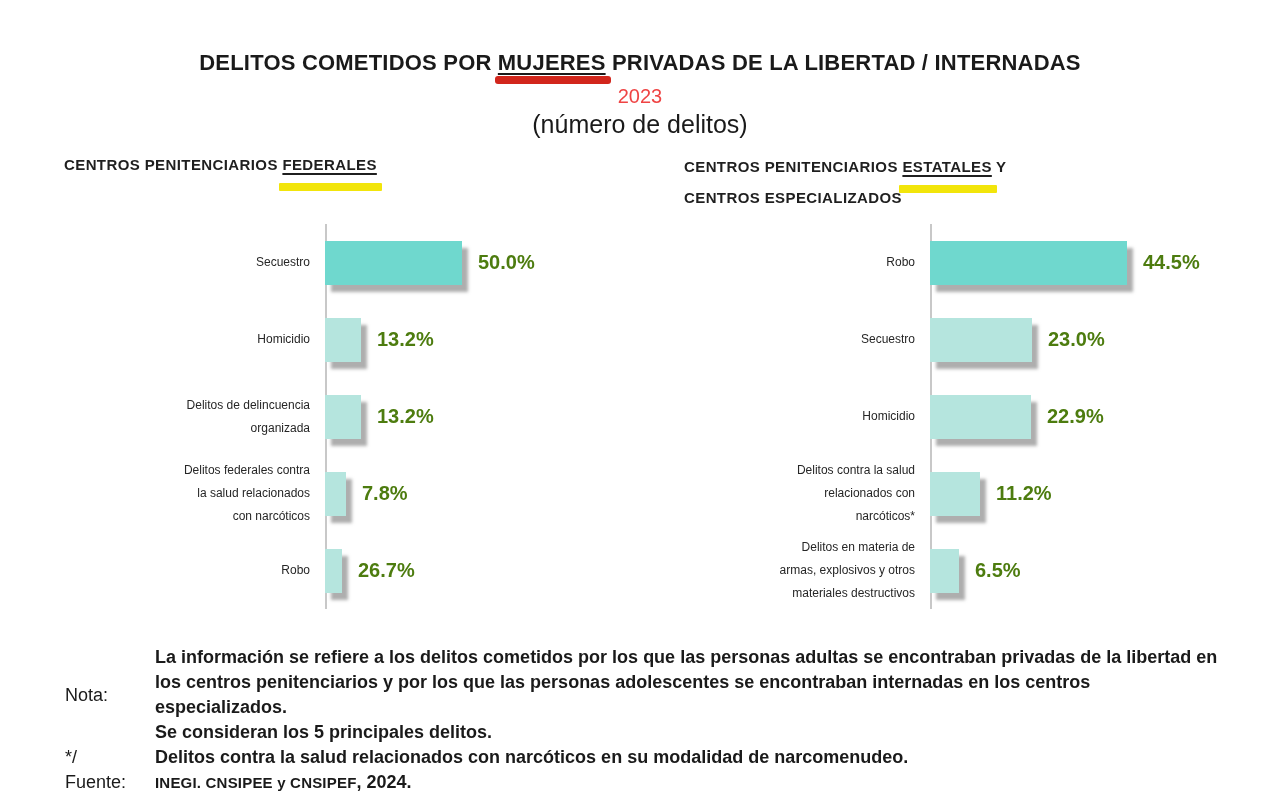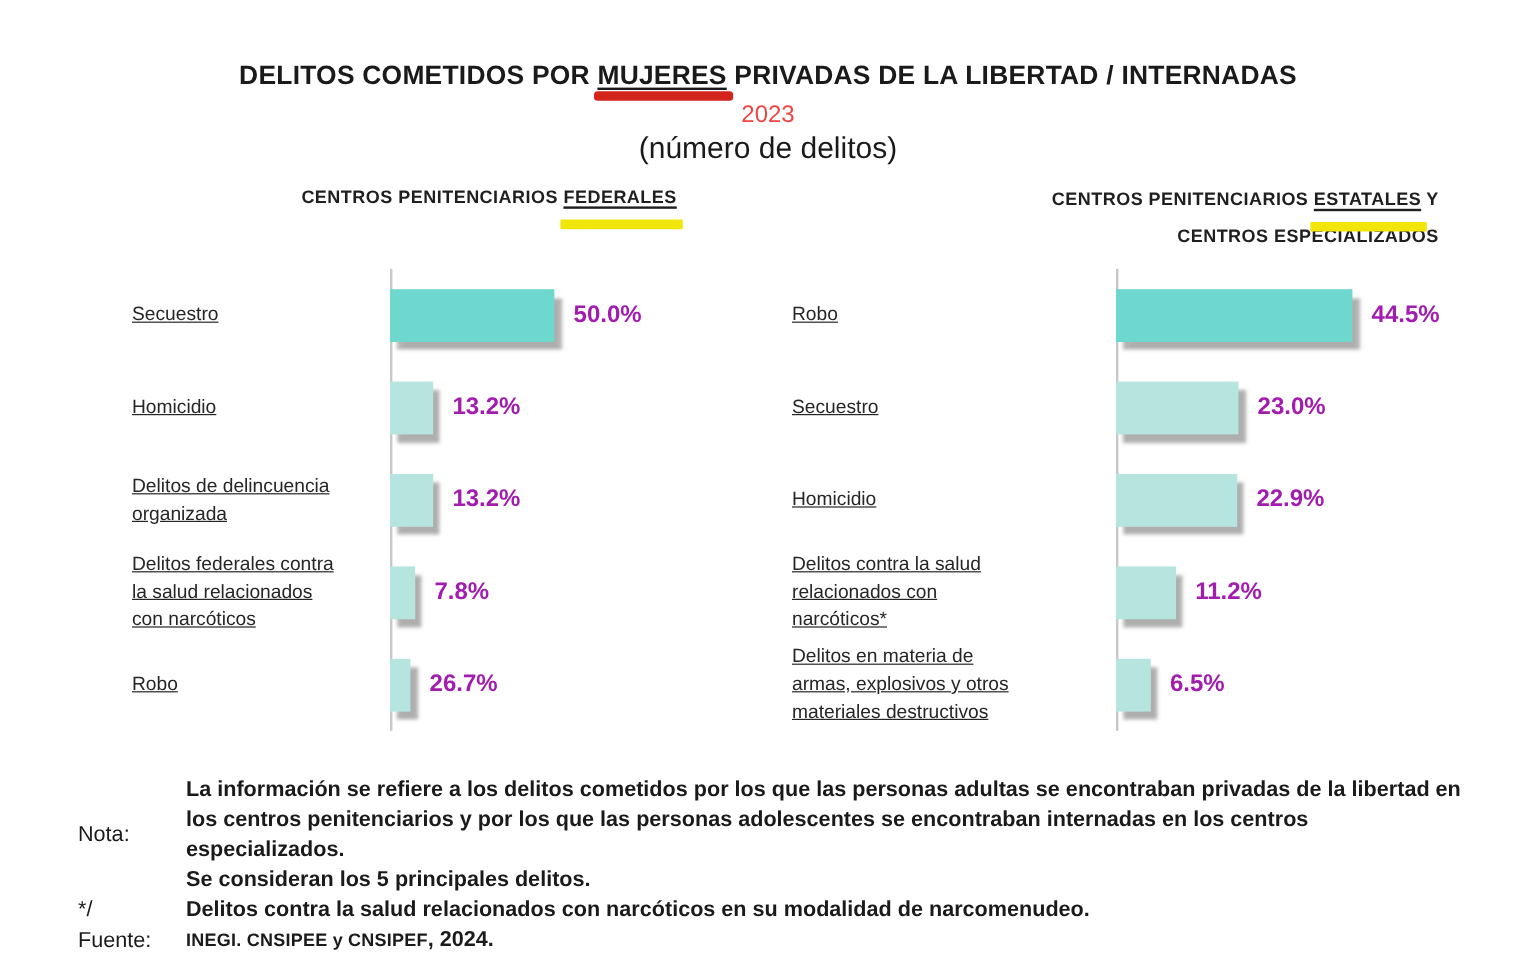--- a/index.html
+++ b/index.html
@@ -61,21 +61,21 @@
     font-size: 25px;
     color: #1a1a1a;
   }
 
   
   .subtitle {
     position: absolute;
     font-size: 15px;
     font-weight: bold;
     letter-spacing: 0.4px;
-    text-align: right;
+    text-align: left;
     line-height: 31px;
     color: #1f1f1f;
   }
   #subtitle-left  { top: 149px; left: 64px;  width: 500px; }
   #subtitle-right { top: 151px; left: 684px; width: 515px; }
 
   
   .chart {
     position: absolute;
     top: 224px;
@@ -93,48 +93,47 @@
   #chart-left  .axis-line { left: 215px; }
   #chart-right .axis-line { left: 270px; }
 
   .rows { position: relative; height: 100%; }
   .row {
     display: flex;
     align-items: center;
     height: 77px;
   }
   .cat-label {
-    font-size: 16px;
+    font-size: 12px;
     line-height: 23px;
-    text-align: left;
+    text-align: right;
     color: #262626;
     white-space: pre-line;
     flex: 0 0 auto;
-    text-decoration: underline;
   }
   #chart-left  .cat-label { width: 200px; }
   #chart-right .cat-label { width: 255px; }
 
   .bar-area {
     display: flex;
     align-items: center;
     margin-left: 15px;
     flex: 1 1 auto;
     height: 100%;
   }
   .bar {
     height: 44px;
     flex: 0 0 auto;
     box-shadow: 6px 7px 3px rgba(120,120,120,0.6);
   }
   .val-label {
     margin-left: 16px;
     font-size: 20px;
     font-weight: bold;
-    color: #a21caf;
+    color: #4d7c0f;
     white-space: nowrap;
   }
 
   
   .footnotes {
     position: absolute;
     top: 645px; left: 65px;
     width: 1155px;
     font-size: 18px;
     line-height: 25px;

